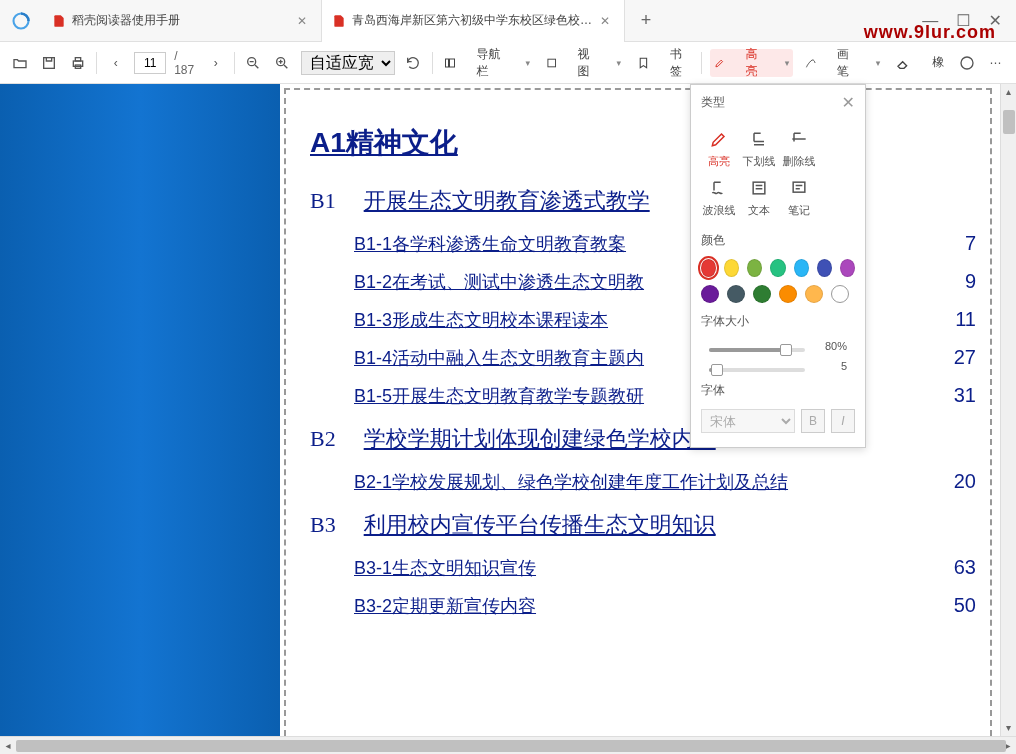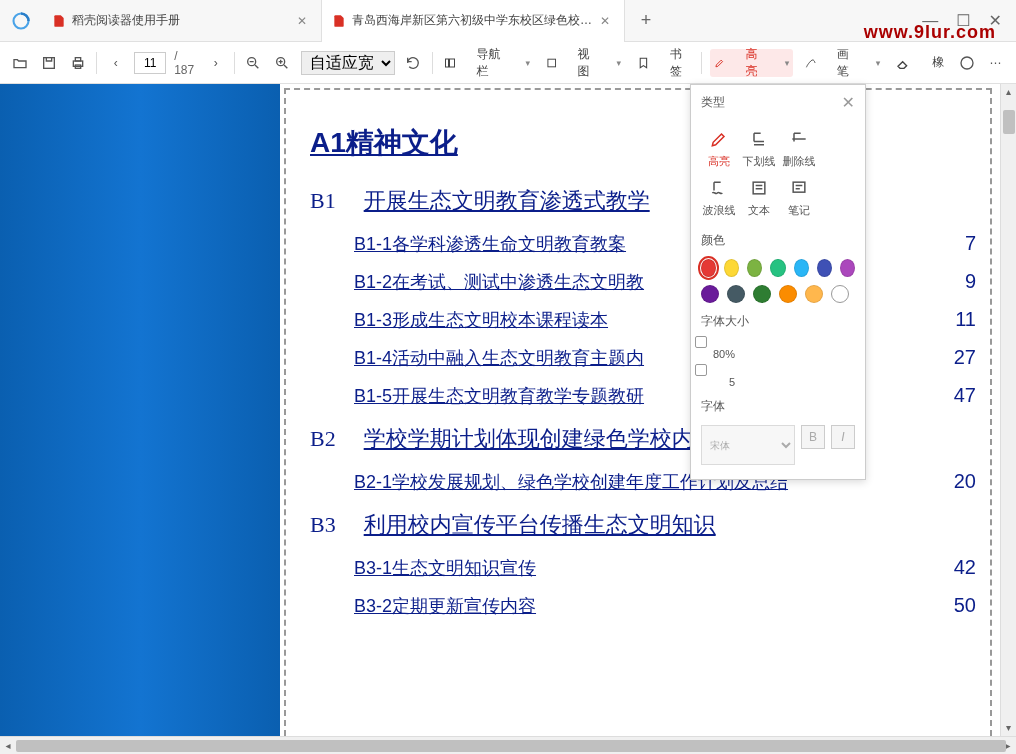--- a/index.html
+++ b/index.html
@@ -56,27 +56,27 @@
 .panel-close { cursor: pointer; color: #999; font-size: 16px; }
 .type-grid { display: flex; flex-wrap: wrap; padding: 4px 8px; gap: 0; }
 .type-item { width: 40px; display: flex; flex-direction: column; align-items: center; gap: 4px; padding: 4px 0; cursor: pointer; font-size: 11px; }
 .type-item.active { color: #d93025; }
 .type-icon { width: 22px; height: 22px; display: flex; align-items: center; justify-content: center; }
 .panel-section { padding: 6px 10px; }
 .color-row { display: flex; gap: 8px; padding: 4px 10px; }
 .color-dot { width: 18px; height: 18px; border-radius: 50%; cursor: pointer; border: 1px solid rgba(0,0,0,0.1); }
 .color-dot.selected { outline: 2px solid #d93025; outline-offset: 1px; }
 .color-dot.hollow { background: #fff; border: 1.5px solid #999; }
-.slider-row { display: flex; align-items: flex-start; padding: 4px 10px; gap: 8px; flex-direction: column; }
+.slider-row { display: flex; align-items: flex-end; padding: 4px 18px; gap: 8px; }
 .slider { flex: 1; height: 4px; background: #ddd; position: relative; border-radius: 2px; }
 .slider-fill { position: absolute; left: 0; top: 0; height: 100%; background: #999; border-radius: 2px; }
 .slider-thumb { position: absolute; top: -4px; width: 12px; height: 12px; background: #fff; border: 1px solid #999; border-radius: 2px; transform: translateX(-50%); }
 .slider-val { width: 34px; text-align: right; font-size: 11px; }
 .font-row { display: flex; gap: 6px; padding: 4px 10px; }
-.font-select { flex: 1; height: 40px; border: 1px solid #ccc; background: #f5f5f5; font-size: 10px; padding: 0 4px; color: #888; }
+.font-select { flex: 1; height: 24px; border: 1px solid #ccc; background: #f5f5f5; font-size: 13px; padding: 0 4px; color: #888; }
 .font-btn { width: 24px; height: 24px; border: 1px solid #ccc; background: #f5f5f5; color: #aaa; display: flex; align-items: center; justify-content: center; font-size: 12px; }
 </style>
 </head>
 <body>
 
 <div class="titlebar">
   <div class="app-logo">
     <svg viewBox="0 0 24 24">
         <circle cx="12" cy="12" r="9" fill="none" stroke="#4aa3e8" stroke-width="2.5"></circle>
         <path d="M12 3 A9 9 0 0 1 21 12" fill="none" stroke="#2b7fc9" stroke-width="3"></path>
@@ -224,37 +224,37 @@
           <div class="row">
             <span class="row-link">B1-3形成生态文明校本课程读本</span>
             <span class="row-num">11</span>
           </div>
           <div class="row">
             <span class="row-link">B1-4活动中融入生态文明教育主题内</span>
             <span class="row-num">27</span>
           </div>
           <div class="row">
             <span class="row-link">B1-5开展生态文明教育教学专题教研</span>
-            <span class="row-num">47</span>
+            <span class="row-num">31</span>
           </div>
           <div class="h2">
             <span class="h2-code">B2</span>
             <span class="h2-title">学校学期计划体现创建绿色学校内容</span>
           </div>
           <div class="row">
             <span class="row-link">B2-1学校发展规划、绿色学校创建年度工作计划及总结</span>
             <span class="row-num">20</span>
           </div>
           <div class="h2">
             <span class="h2-code">B3</span>
             <span class="h2-title">利用校内宣传平台传播生态文明知识</span>
           </div>
           <div class="row">
             <span class="row-link">B3-1生态文明知识宣传</span>
-            <span class="row-num">42</span>
+            <span class="row-num">63</span>
           </div>
           <div class="row">
             <span class="row-link">B3-2定期更新宣传内容</span>
             <span class="row-num">50</span>
           </div>
         </div>
     </div>
   </div>
   <div class="vscroll">
     <div class="vscroll-up">▴</div>

